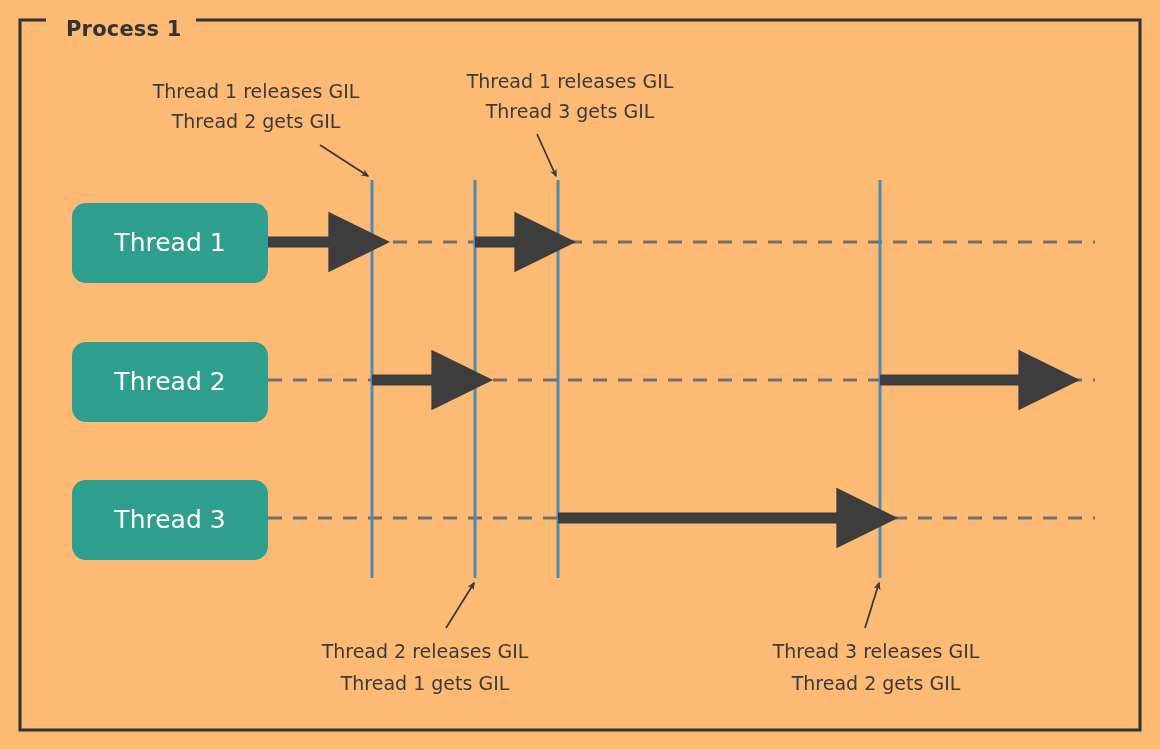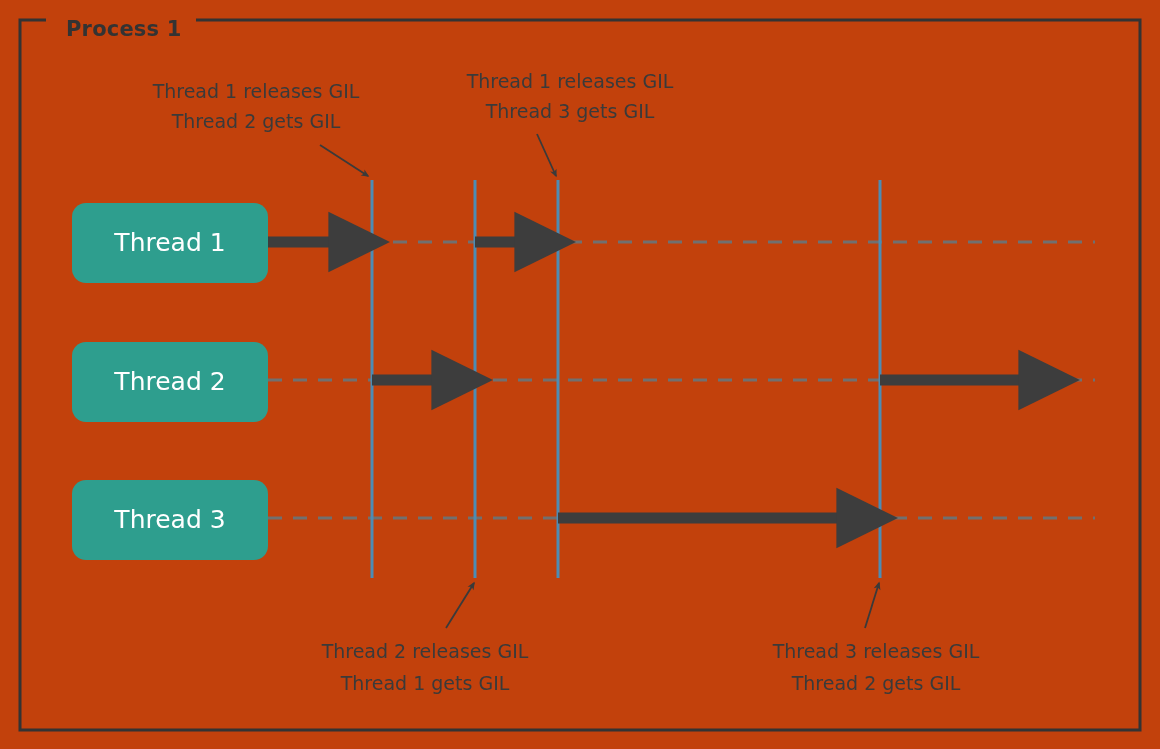--- a/index.html
+++ b/index.html
@@ -7,21 +7,21 @@
     padding: 0;
     background: #ffffff;
   }
   body {
     font-family: "DejaVu Sans", "Liberation Sans", sans-serif;
   }
   #stage {
     position: relative;
     width: 1160px;
     height: 749px;
-    background: #c2410c;
+    background: #fdba74;
     overflow: hidden;
   }
   #diagram-svg {
     position: absolute;
     left: 0;
     top: 0;
     width: 1160px;
     height: 749px;
   }
   .proc-title {

